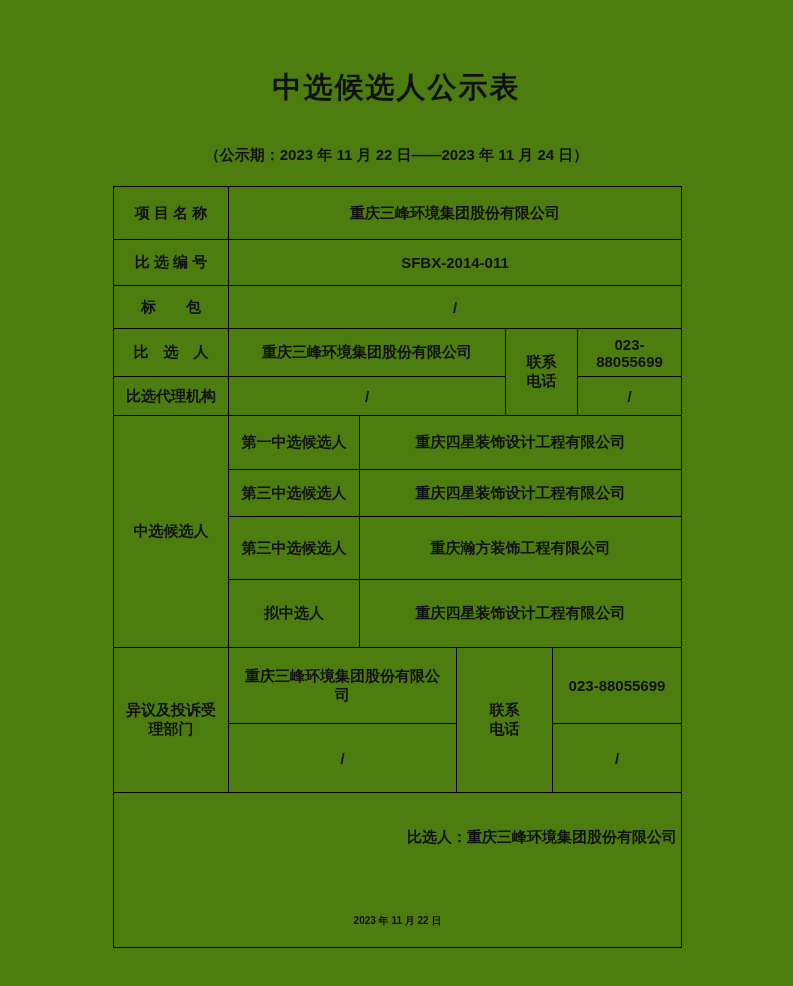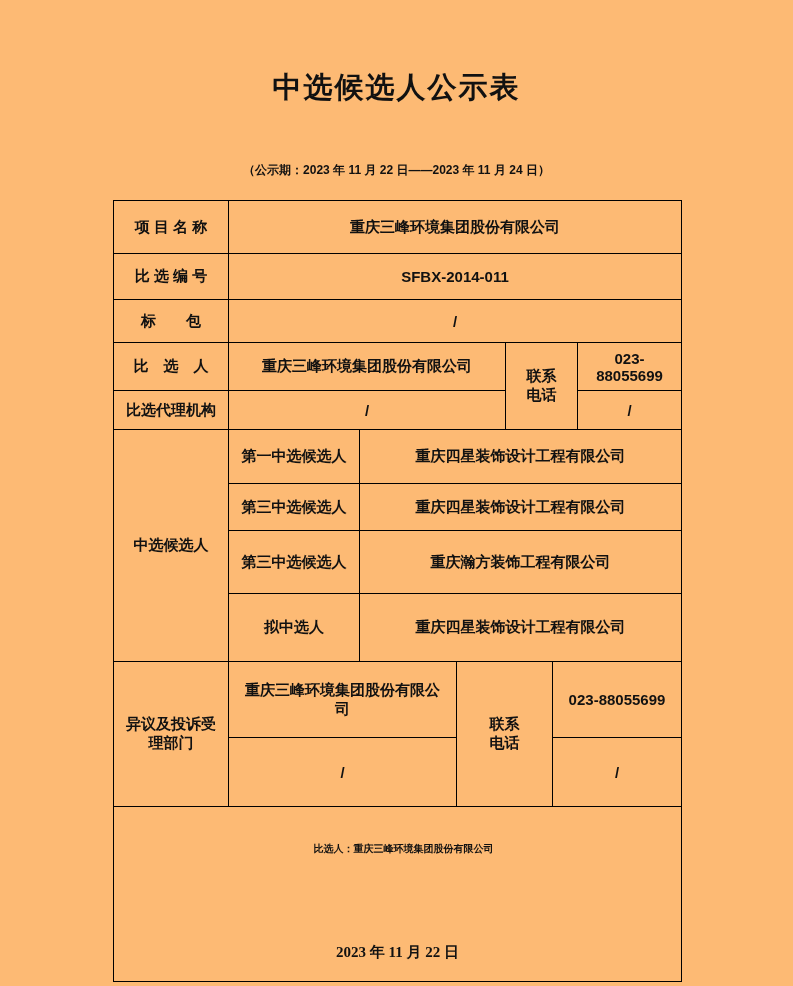--- a/index.html
+++ b/index.html
@@ -4,37 +4,37 @@
 <style>
   html, body {
     margin: 0;
     padding: 0;
     background: #ffffff;
   }
   .page {
     position: relative;
     width: 793px;
     height: 986px;
-    background: #fdba74;
+    background: #4d7c0f;
     font-family: "Liberation Sans", sans-serif;
     font-weight: bold;
     color: #111111;
     overflow: hidden;
   }
   .doc-title {
     margin: 68px 0 0 0;
     text-align: center;
     font-size: 29px;
     letter-spacing: 2px;
     font-weight: bold;
   }
   .notice-period {
-    margin: 54px 0 0 0;
+    margin: 38px 0 0 0;
     text-align: center;
-    font-size: 12px;
+    font-size: 15px;
     font-weight: bold;
   }
   table.notice-table {
     border-collapse: collapse;
     table-layout: fixed;
     margin: 21px 0 0 113px;
     width: 568px;
   }
   table.notice-table td {
     border: 1.6px solid #000000;
@@ -49,29 +49,28 @@
   td.label-cell {
     padding: 2px 6px;
     margin-top: 24px;
   }
   td.sign-cell {
     vertical-align: top;
     text-align: left;
     padding: 0;
   }
   .sign-line {
-    text-align: center;
+    text-align: right;
     padding: 16px 0 0 12px;
-    font-size: 10px;
+    font-size: 15px;
   }
   .sign-date {
     text-align: center;
-    margin-top: 70px;
-    font-size: 15px;
-    font-family: Liberation Serif, serif;
+    margin-top: 50px;
+    font-size: 10px;
   }
 </style>
 </head>
 <body>
 
 <div class="page">
 
   <h1 class="doc-title">中选候选人公示表</h1>
 
   <p class="notice-period">（公示期：2023 年 11 月 22 日——2023 年 11 月 24 日）</p>

